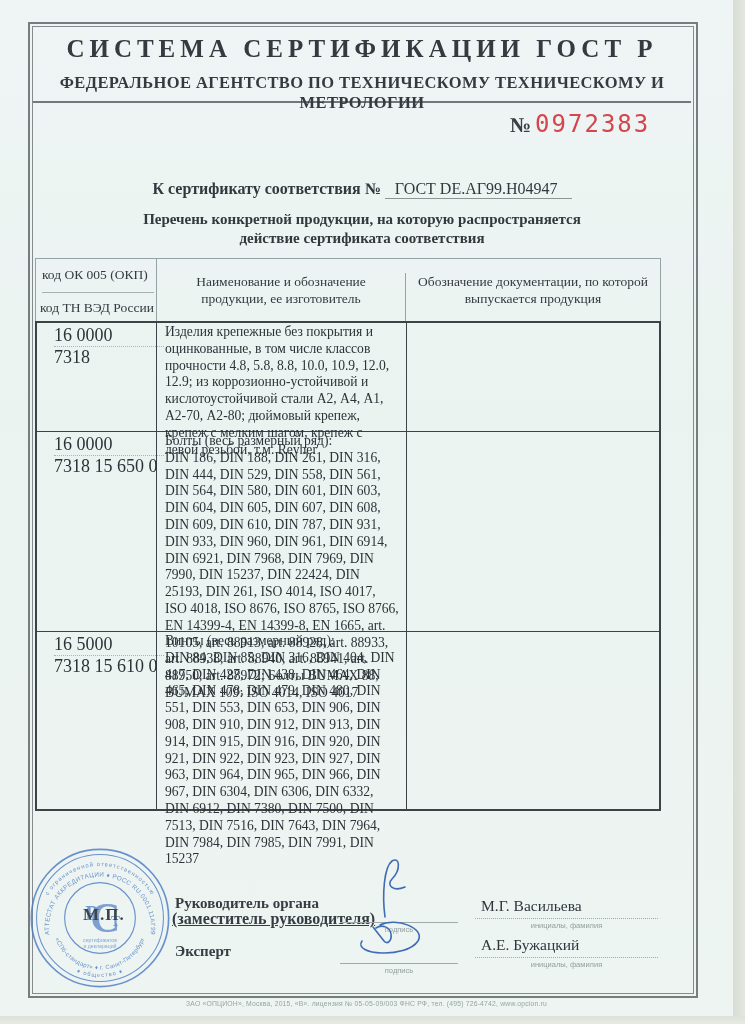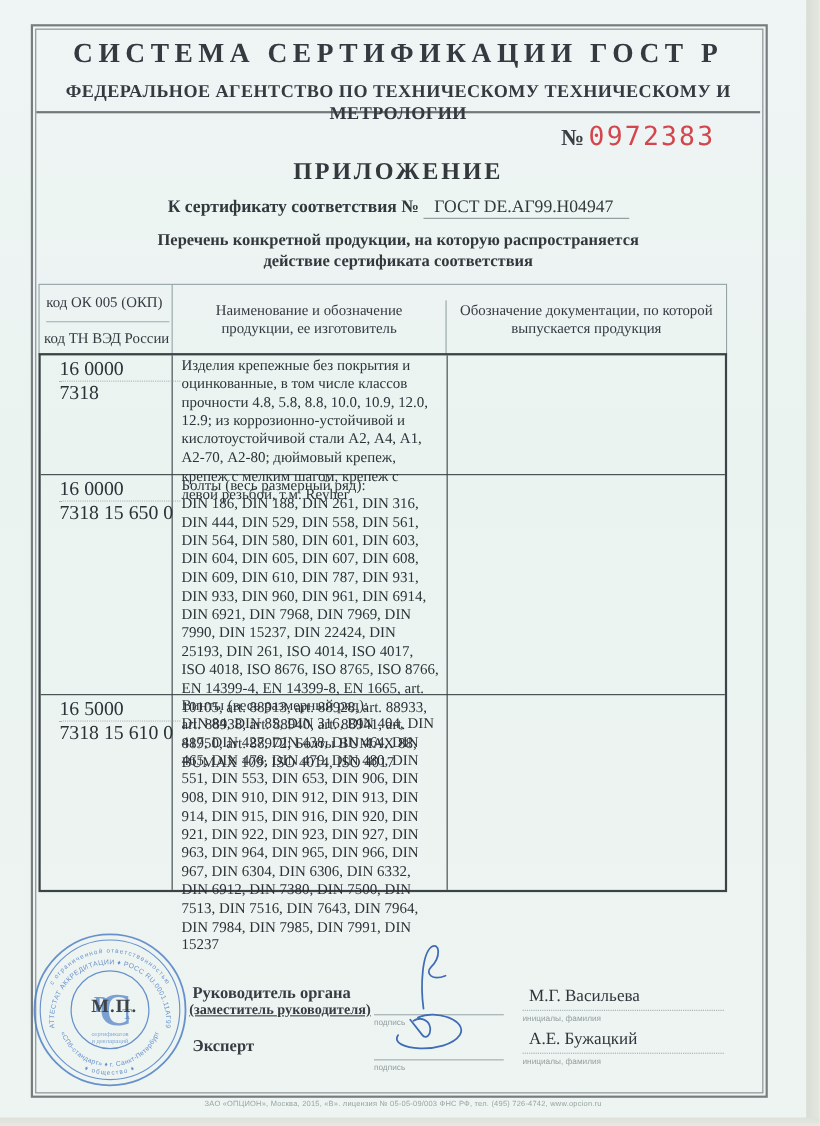--- a/index.html
+++ b/index.html
@@ -27,21 +27,21 @@
   .tbl-light{border:1px solid #94a4a4;}
   .th-cell{font-size:13.5px;color:#333a40;line-height:17px;}
   .code-top-cell{border-bottom:1px dotted #a9b5b5;}
   .tbl-data{border:2px solid #3b4347;}
   .td-code{font-size:18px;color:#2c3237;padding:2px 5px 1px 17px;}
   .td-name{font-size:13.6px;color:#2c3237;line-height:16.8px;padding:1px 7px 2px 8px;white-space:pre-line;}
   
   .role{font-size:15px;font-weight:bold;color:#363c42;}
   .role-u{text-decoration:underline;}
   .sig-line{border-top:1px solid #9fabab;}
-  .tiny-label{font-size:7.5px;color:#939e9e;font-family:"Liberation Sans",sans-serif;}
+  .tiny-label{font-size:7.5px;color:#939e9e;font-family:"Liberation Sans",sans-serif;text-align:center;}
   .sig-name{font-size:15.5px;color:#2f353a;}
   .name-line{border-top:1px dotted #9fabab;}
   .mp{font-size:17px;font-weight:bold;letter-spacing:1px;color:#3d4349;z-index:5;}
   .footer-imprint{left:0;top:1000px;width:733px;font-size:6.8px;color:#98a5a1;font-family:"Liberation Sans",sans-serif;letter-spacing:0.2px;}
   .stamp-wrap{left:22px;top:840px;width:156px;height:156px;opacity:0.82;z-index:2;}
   .scribble{z-index:3;}
 </style>
 </head>
 <body>
 
@@ -54,21 +54,20 @@
   <div class="abs hdr-band">
     <div class="abs ctr gost-title">СИСТЕМА СЕРТИФИКАЦИИ ГОСТ Р</div>
     <div class="abs ctr agency-title">ФЕДЕРАЛЬНОЕ АГЕНТСТВО ПО ТЕХНИЧЕСКОМУ ТЕХНИЧЕСКОМУ И МЕТРОЛОГИИ</div>
   </div>
 
   <div class="abs serial">
     <span class="no">№</span>
     <span class="digits" style="color:#d5454d;">0972383</span>
   </div>
 
-  <div class="abs ctr doc-title">ПРИЛОЖЕНИЕ</div>
 
   <div class="abs ctr cert-line">
     <span class="lbl">К сертификату соответствия №</span>
     <span class="num">ГОСТ DE.АГ99.Н04947</span>
   </div>
 
   <div class="abs ctr desc">
     <div>Перечень конкретной продукции,  на которую распространяется</div>
     <div>действие сертификата соответствия</div>
   </div>
@@ -152,21 +151,21 @@
         <text x="67" y="77" font-size="20" font-weight="bold" text-anchor="middle" opacity="0.9">Р</text>
         <text x="90" y="83" font-size="13" font-weight="bold" text-anchor="middle" opacity="0.9">Т</text>
         <text x="75" y="98" font-size="5" text-anchor="middle" opacity="0.8" font-family="Liberation Sans, sans-serif">сертификатов</text>
         <text x="75" y="104" font-size="5" text-anchor="middle" opacity="0.8" font-family="Liberation Sans, sans-serif">и деклараций</text>
       </g>
     </svg>
   </div>
   <div class="abs mp" style="left:83px;top:905px;text-align:center;">М.П.</div>
 
   <div class="abs role" style="left:175px;top:895px;">Руководитель органа</div>
-  <div class="abs role role-u" style="left:172px;top:910px;font-size:13px;">(заместитель руководителя)</div>
+  <div class="abs role role-u" style="left:172px;top:910px;font-size:16px;">(заместитель руководителя)</div>
 
   <div class="abs sig-line" style="left:340px;top:922px;width:118px;"></div>
   <div class="abs tiny-label" style="left:340px;top:925px;width:118px;">подпись</div>
 
   <div class="abs sig-name" style="left:481px;top:897px;">М.Г. Васильева</div>
   <div class="abs name-line" style="left:475px;top:918px;width:183px;"></div>
   <div class="abs tiny-label" style="left:475px;top:921px;width:183px;">инициалы, фамилия</div>
 
   <div class="abs role" style="left:175px;top:943px;">Эксперт</div>
 

